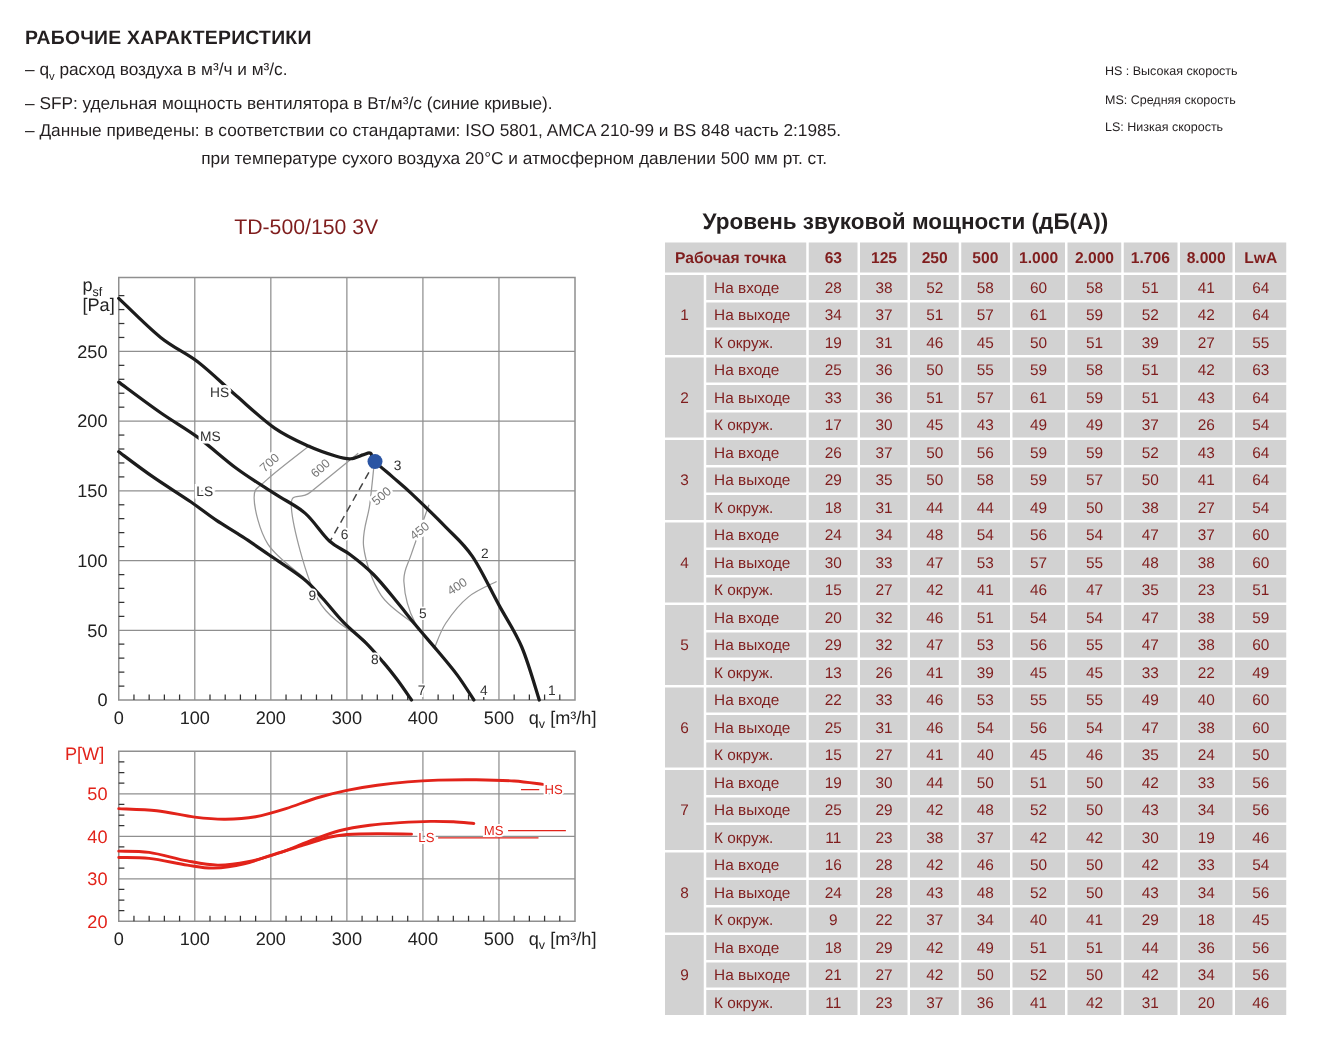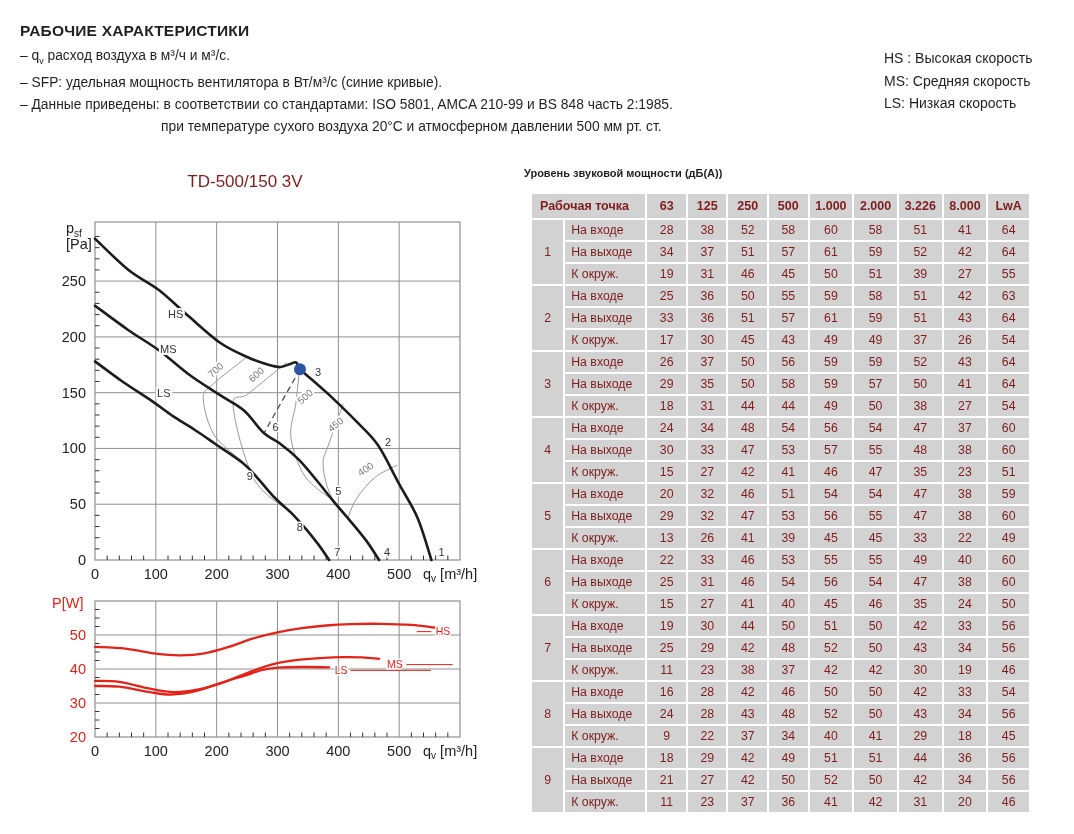--- a/index.html
+++ b/index.html
@@ -5,23 +5,23 @@
   html,body{margin:0;padding:0;}
   body{
     width:1074px;height:834px;background:#ffffff;position:relative;
     font-family:"Liberation Sans", sans-serif;color:#231f20;overflow:hidden;
   }
   .abs{position:absolute;}
   .page-title{left:20px;top:22px;font-size:15.5px;font-weight:bold;letter-spacing:.2px;}
   .bullets{left:20px;top:45px;width:870px;font-size:13.8px;line-height:22px;}
   .bullets .indent{padding-left:141px;}
   .bullets sub{font-size:9px;}
-  .legend{left:884px;top:47px;font-size:14px;line-height:22.5px;}
+  .legend{left:884px;top:47px;font-size:10px;line-height:22.5px;}
   .chart-title{left:20px;top:172px;width:450px;text-align:center;font-size:17px;color:#7f1d1d;}
-  .tbl-title{left:524px;top:167px;font-size:11px;font-weight:bold;}
+  .tbl-title{left:562px;top:167px;font-size:18px;font-weight:bold;}
   #pchart{left:20px;top:170px;}
   #wchart{left:20px;top:592px;}
   .sound{left:530px;top:192px;width:501px;border-collapse:separate;border-spacing:2px;
          font-size:12.3px;color:#7f1d1d;table-layout:fixed;}
   .sound th,.sound td{background:#d2d2d2;text-align:center;padding:0 1px;overflow:hidden;white-space:nowrap;}
   .sound thead th{height:24px;font-weight:bold;font-size:12.5px;}
   .sound tbody td{height:20px;font-weight:normal;}
   .sound th.corner{text-align:left;padding-left:8px;}
   .sound td.rlabel{text-align:left;padding-left:6px;}
   .sound td.pnum{text-align:center;}
@@ -246,21 +246,21 @@
     </colgroup>
     <thead>
       <tr>
         <th colspan="2" class="corner">Рабочая точка</th>
         <th>63</th>
         <th>125</th>
         <th>250</th>
         <th>500</th>
         <th>1.000</th>
         <th>2.000</th>
-        <th>3.226</th>
+        <th>1.706</th>
         <th>8.000</th>
         <th>LwA</th>
       </tr>
     </thead>
     <tbody>
       <tr>
         <td rowspan="3" class="pnum">1</td>
         <td class="rlabel">На входе</td>
         <td>28</td>
         <td>38</td>

